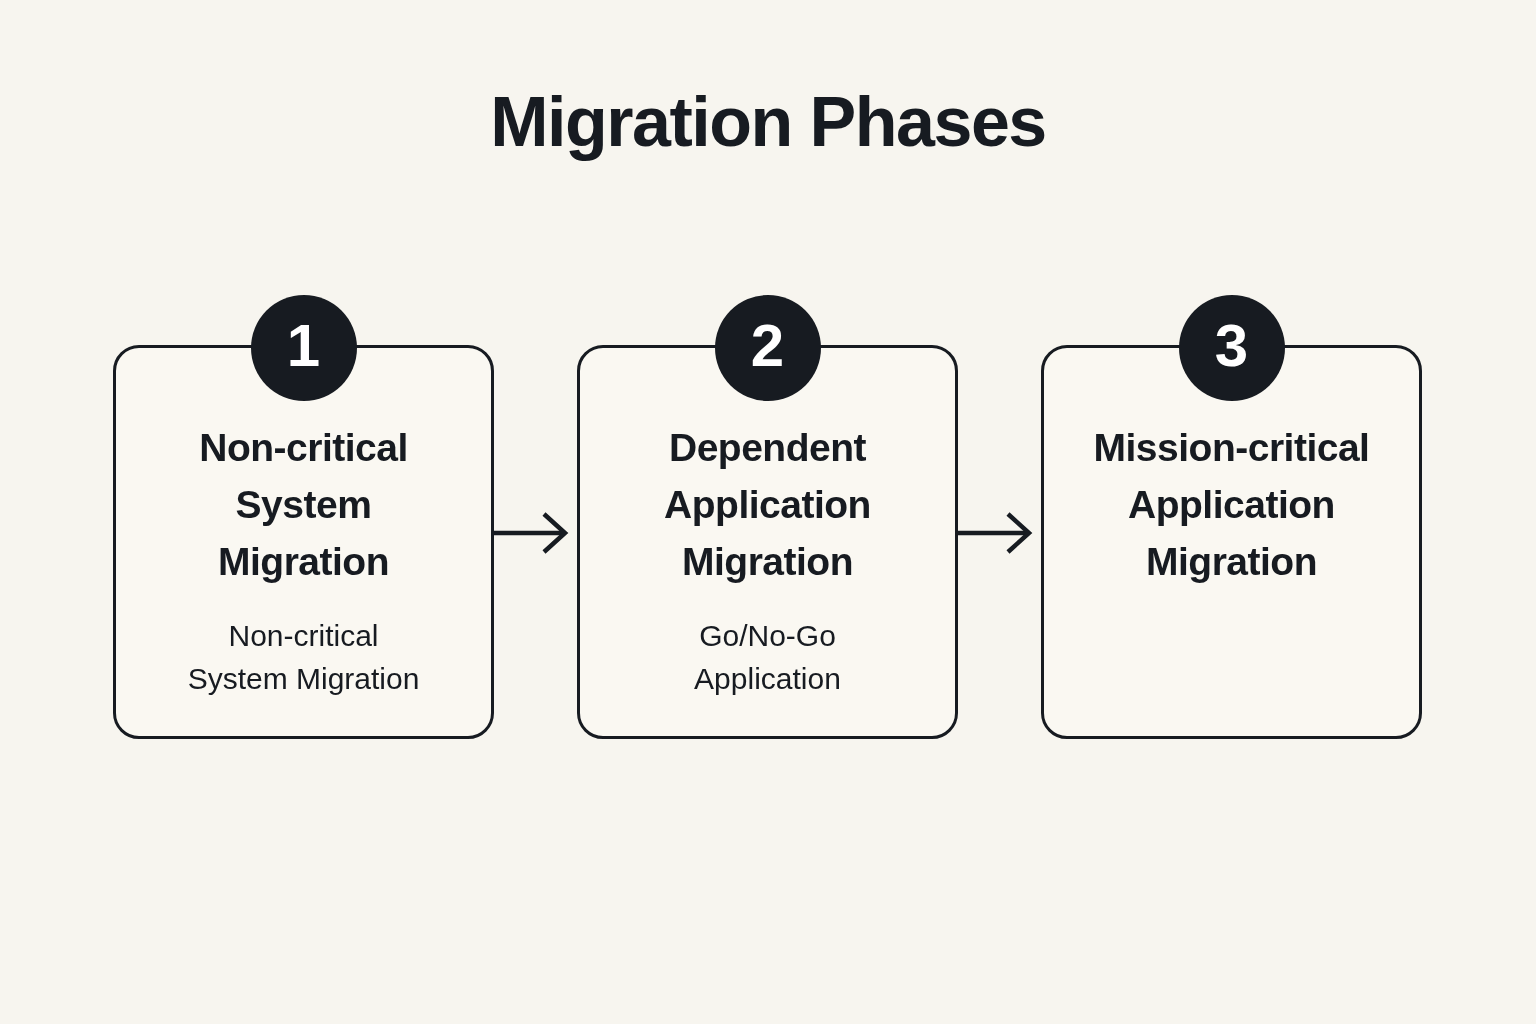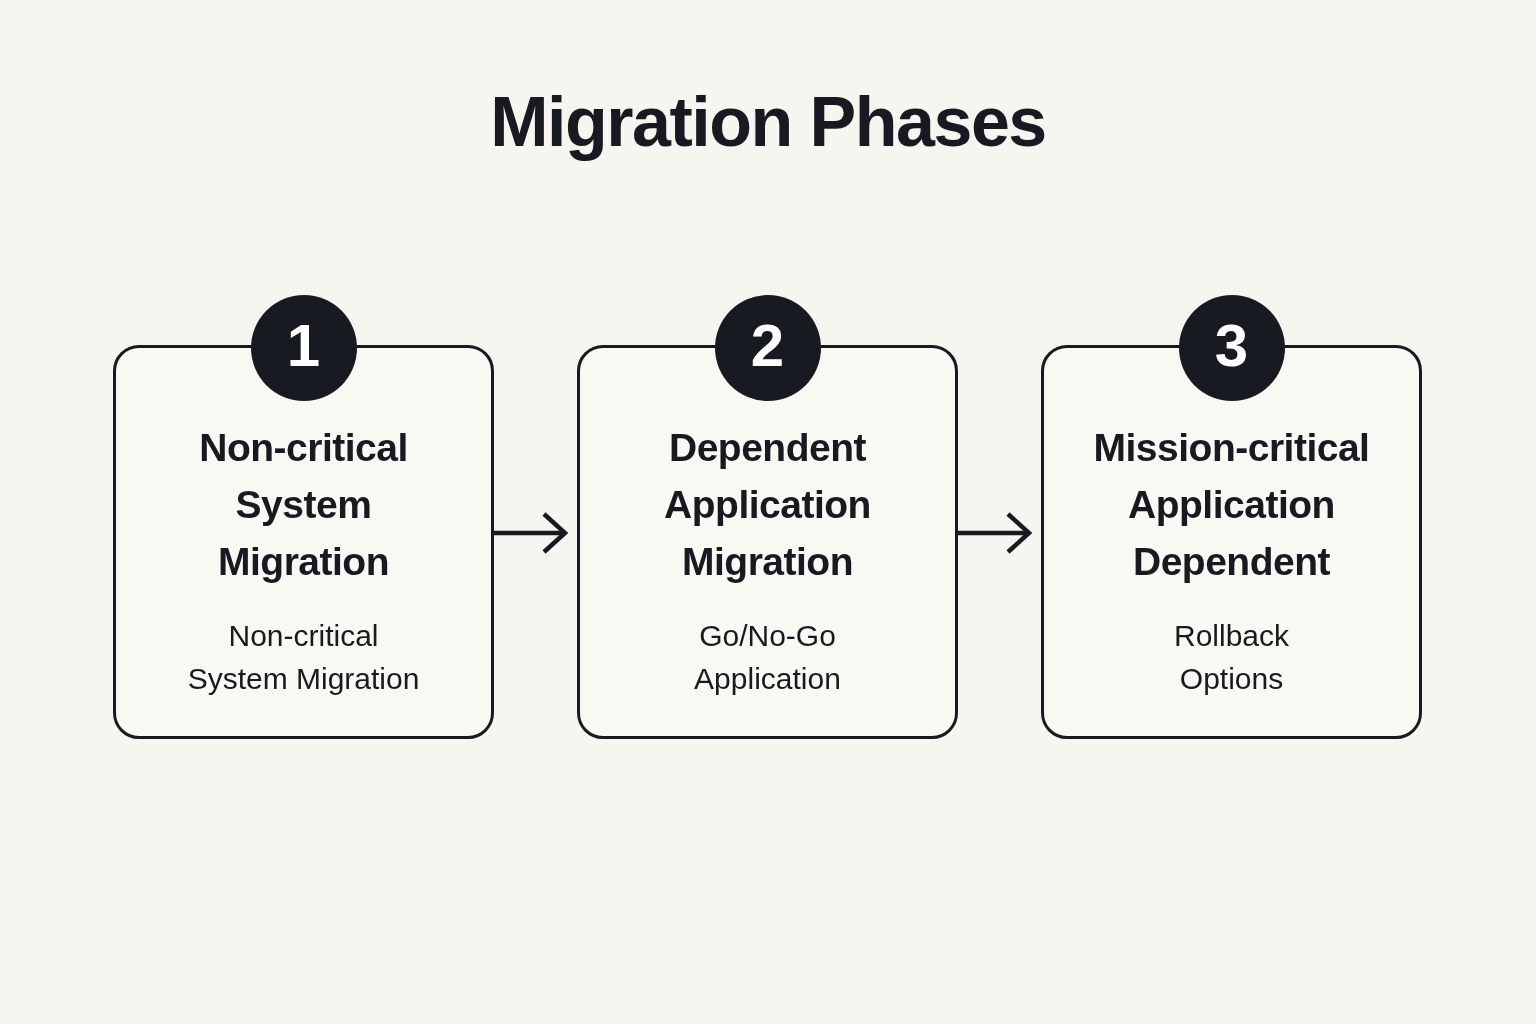--- a/index.html
+++ b/index.html
@@ -139,18 +139,16 @@
       <path d="M52 3 L73 22 L52 41" stroke="#171B21" stroke-width="4.5" stroke-linejoin="miter"></path>
     </svg>
   </div>
 
   <div class="phase-card card-3">
     <div class="phase-badge">
       <span>3</span>
     </div>
     <div class="phase-title">Mission-critical
 Application
-Dependent</div>
-    <div class="phase-subtitle">Rollback
-Options</div>
+Migration</div>
   </div>
 
 </div>
 
 </body></html>

